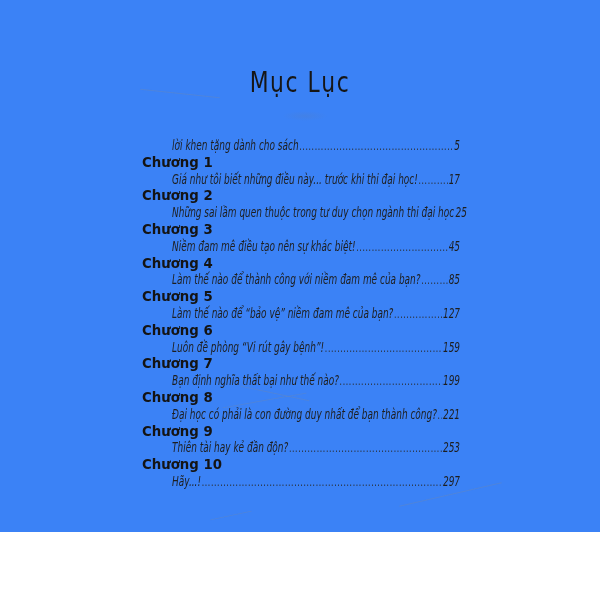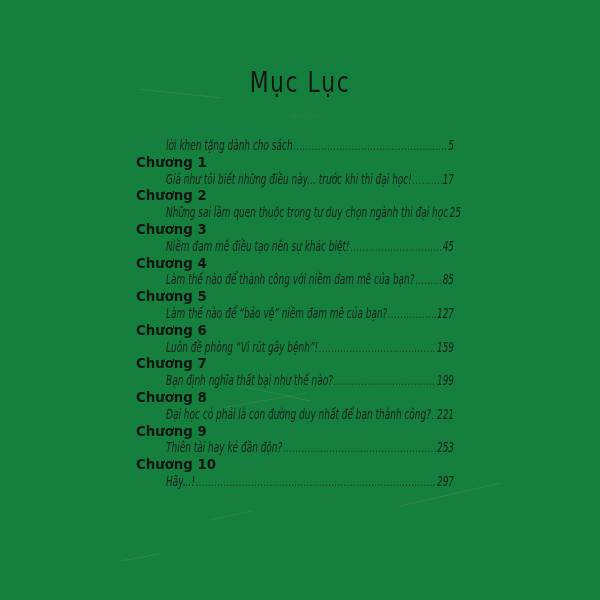--- a/index.html
+++ b/index.html
@@ -4,22 +4,22 @@
 <style>
   html, body { margin: 0; padding: 0; }
   body {
     width: 600px; height: 600px;
     background: #ffffff;
     font-family: "DejaVu Sans", sans-serif;
     color: #1b1b1b;
   }
   .canvas {
     position: relative;
-    width: 600px; height: 600px;
-    background: #15803d;
+    width: 600px; height: 532px;
+    background: #3b82f6;
     overflow: hidden;
   }
 
   
   .page-title {
     position: absolute;
     top: 66px; left: 0;
     width: 600px;
     margin: 0;
     text-align: center;
@@ -50,21 +50,21 @@
     left: 282px; top: 111px;
     width: 46px; height: 10px;
     border-radius: 50%;
     background: radial-gradient(ellipse at center, rgba(120,120,120,0.12), rgba(120,120,120,0) 70%);
     pointer-events: none;
   }
 
   
   .toc {
     position: absolute;
-    left: 136px; top: 137px;
+    left: 142px; top: 137px;
     width: 318px;
   }
   .row {
     height: 16.8px;
     line-height: 16.8px;
     white-space: nowrap;
   }
   .row.heading {
     font-size: 14px;
     font-weight: bold;

